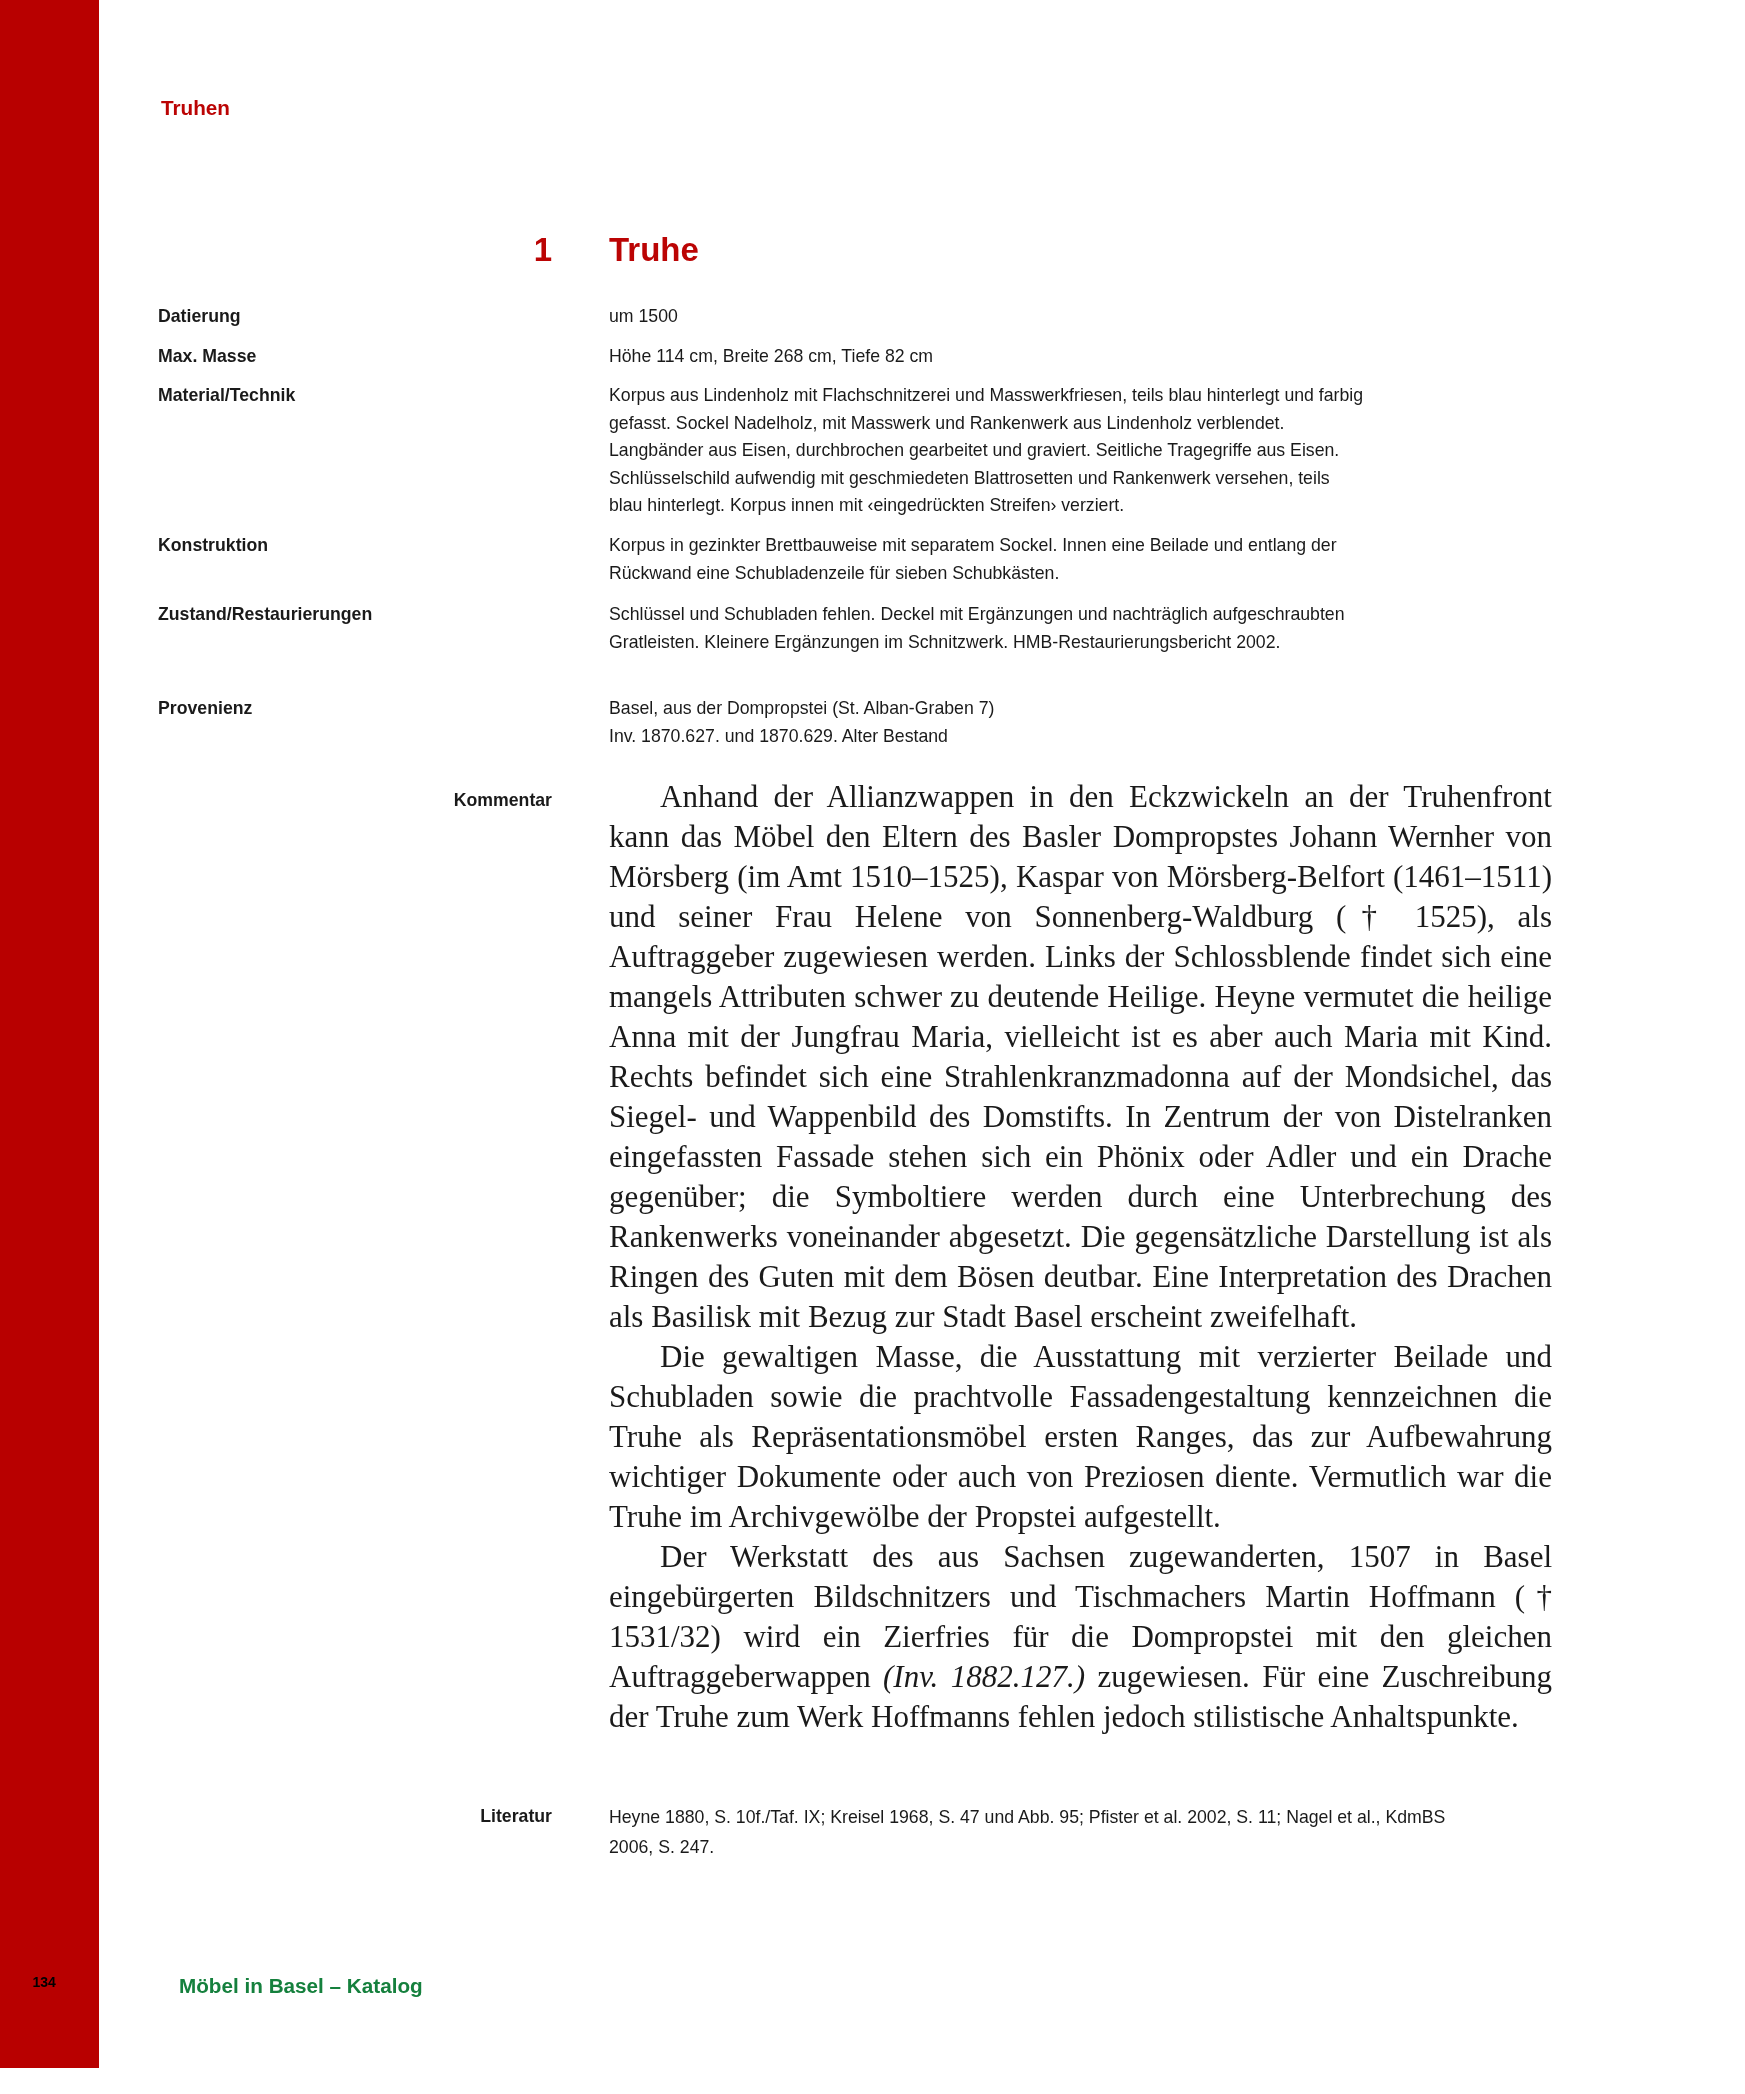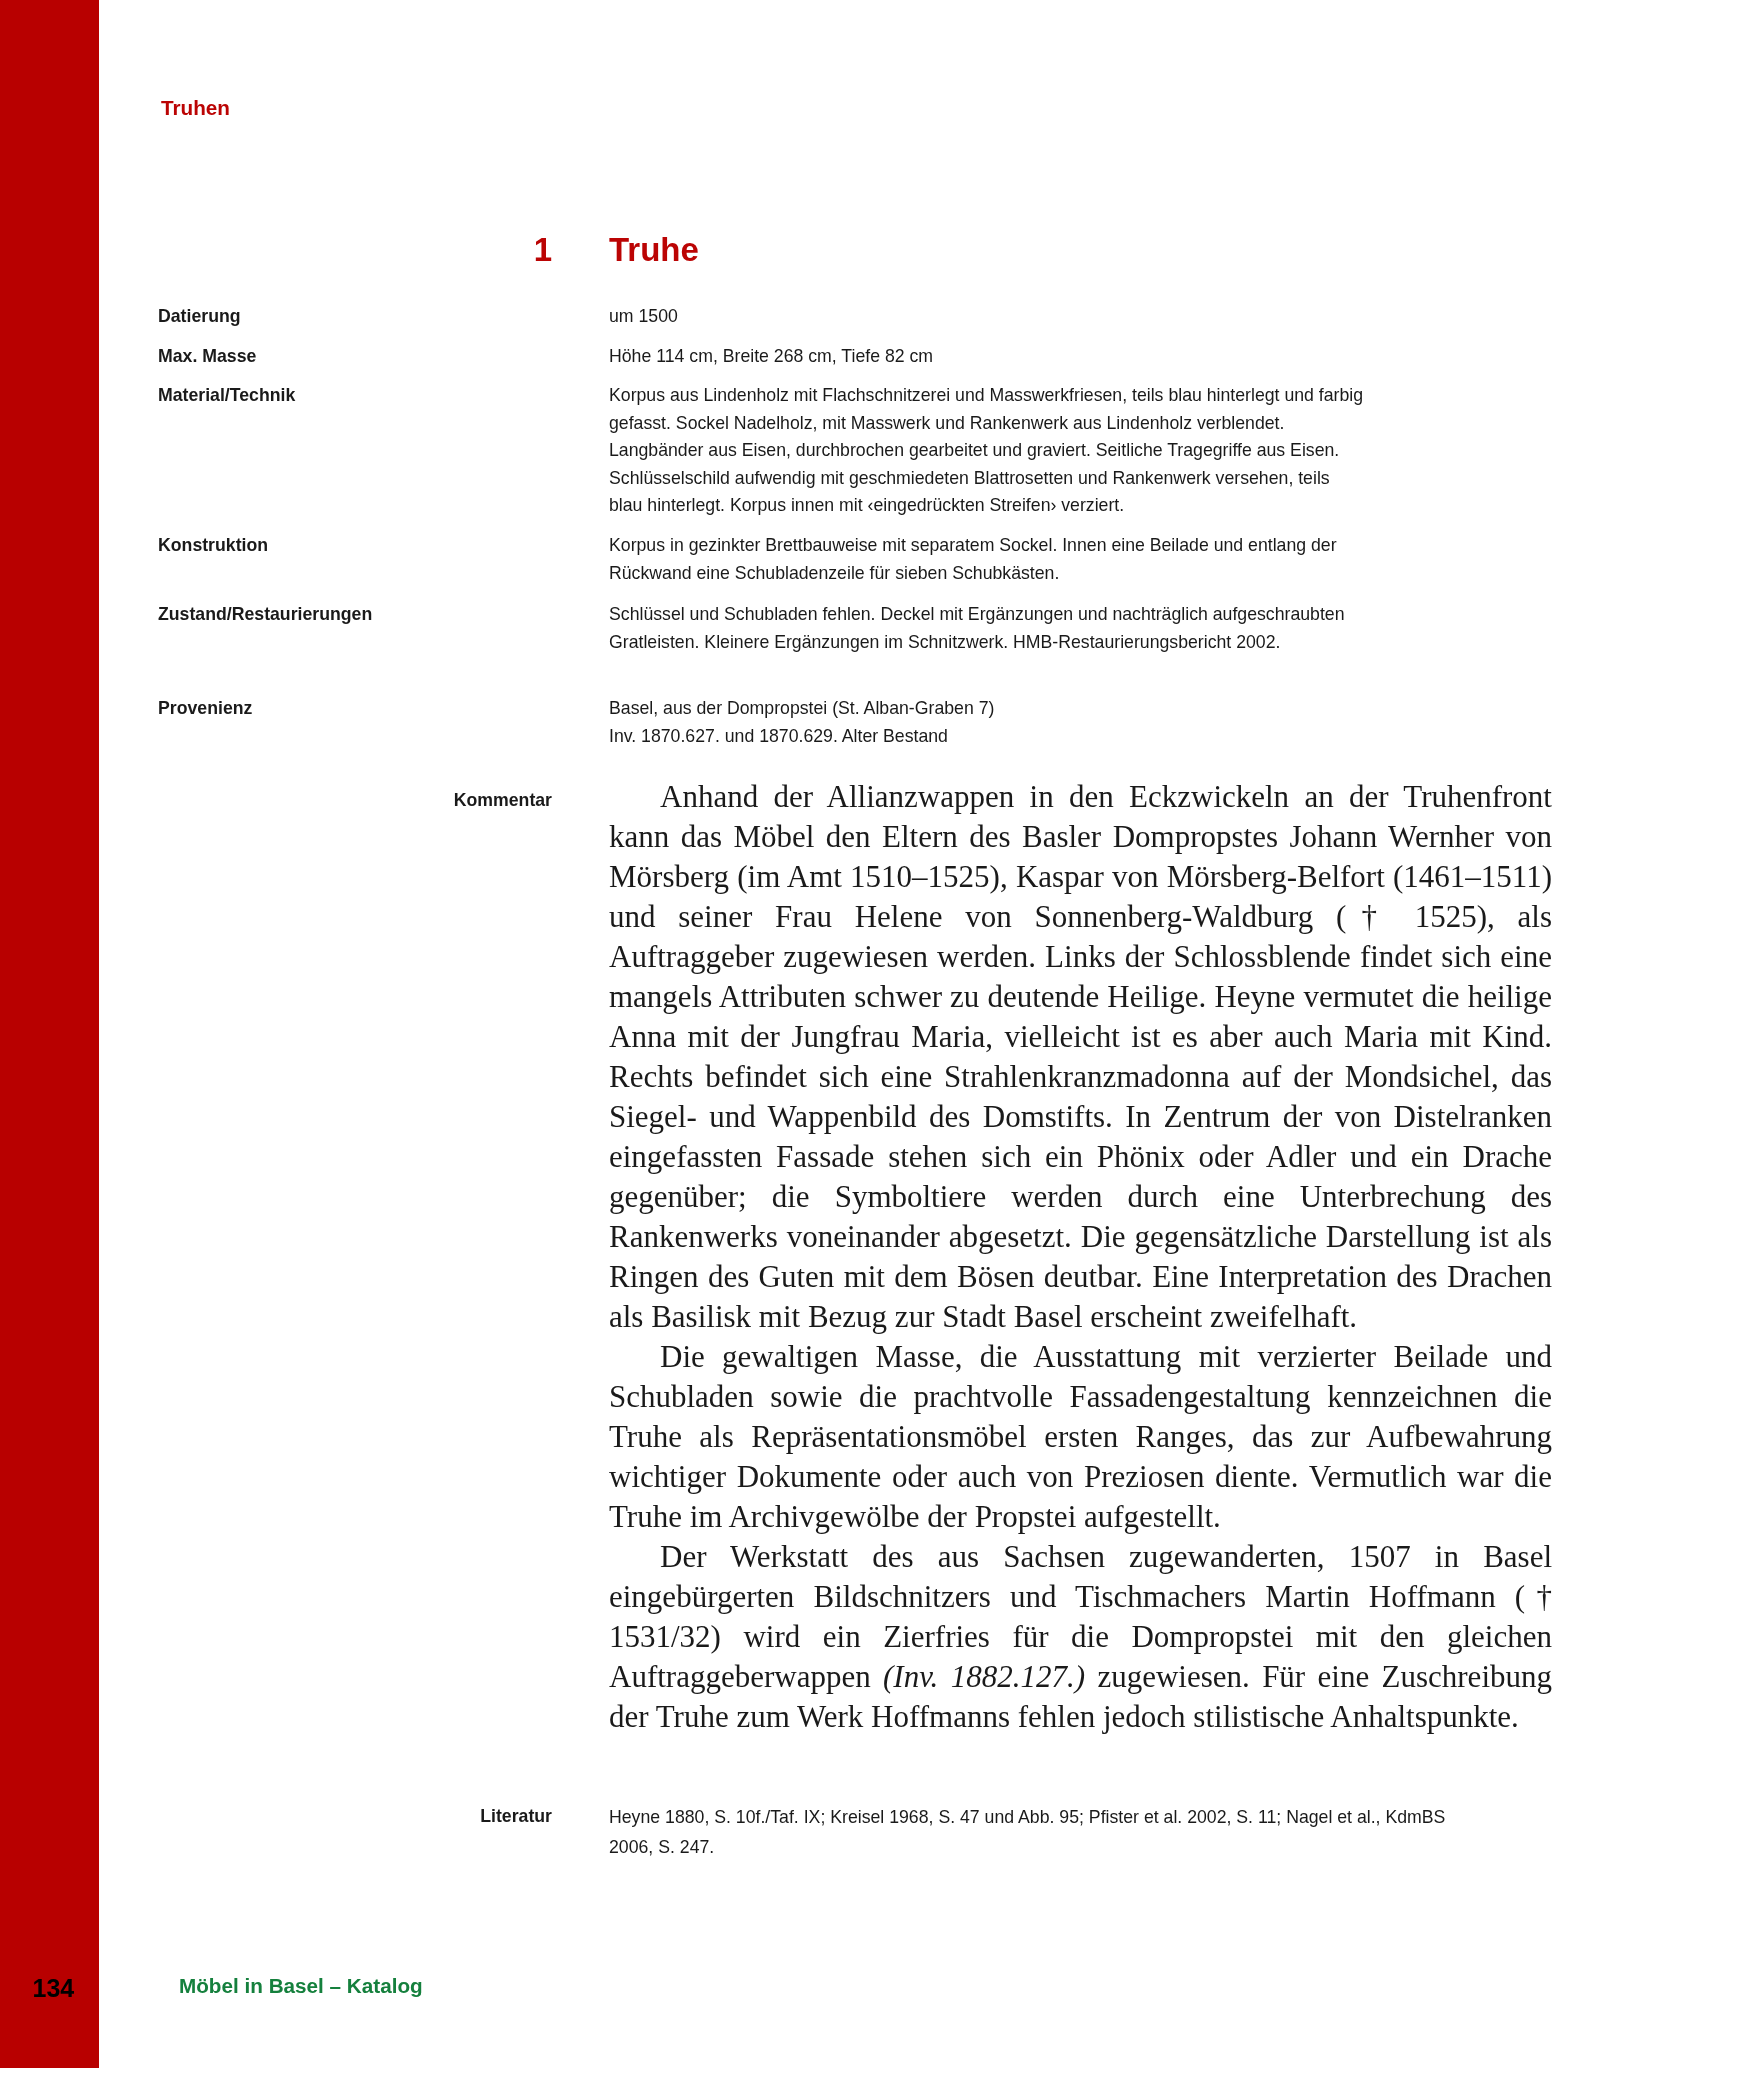--- a/index.html
+++ b/index.html
@@ -67,21 +67,21 @@
     text-align:justify;
   }
   .kommentar-text p{ margin:0; text-indent:51px; }
   .kommentar-text .it{ font-style:italic; }
   .literatur-text{
     position:absolute; left:451px; top:1803px; width:965px;
     font-size:17.7px; line-height:29.6px;
   }
   .footer-pagenum{
     position:absolute; left:32.5px; top:1974px;
-    font-size:25px; font-weight:bold; color:#000;
+    font-size:14px; font-weight:bold; color:#000;
   }
   .footer-title{
     position:absolute; left:159px; top:1974px;
     font-size:20.7px; font-weight:bold; color:#15803d;margin-left:20px;
   }
 </style>
 </head>
 <body>
 
 <div class="page">

